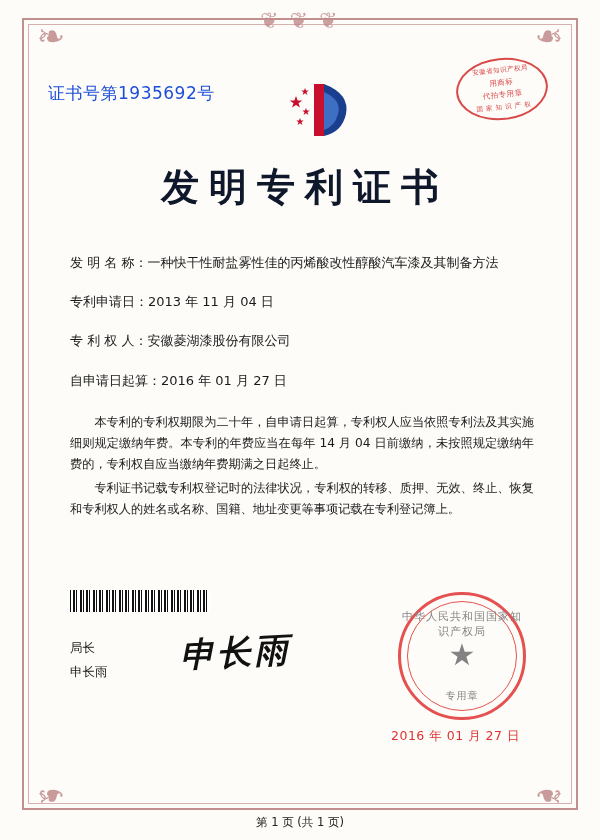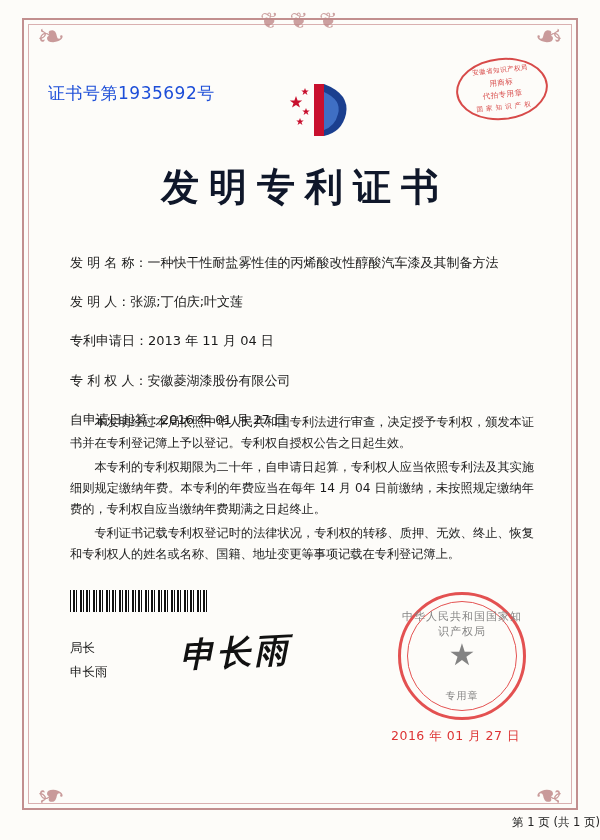--- a/index.html
+++ b/index.html
@@ -248,21 +248,21 @@
     font-size: 12.5px;
     color: #d33;
     letter-spacing: .5px;
   }
 
   .footer {
     position: absolute;
     left: 0;
     right: 0;
     bottom: 10px;
-    text-align: right;
+    text-align: center;
     font-size: 11.5px;
     color: #222;
   }
 </style>
 </head>
 <body>
 
 <div class="page">
 
   <div class="border-outer"></div>
@@ -299,35 +299,31 @@
       <div class="l l4">国 家 知 识 产 权</div>
     </div>
 
     <div class="title">发明专利证书</div>
 
     <div class="fields">
       <div class="field">
         <span class="lab">发 明 名 称：</span><span class="val">一种快干性耐盐雾性佳的丙烯酸改性醇酸汽车漆及其制备方法</span>
       </div>
       <div class="field">
-        <span class="lab">发 明 人：</span><span class="val">张源;丁伯庆;叶文莲</span>
-      </div>
-      <div class="field">
         <span class="lab">专利申请日：</span><span class="val">2013 年 11 月 04 日</span>
       </div>
       <div class="field">
         <span class="lab">专 利 权 人：</span><span class="val">安徽菱湖漆股份有限公司</span>
       </div>
       <div class="field">
         <span class="lab">自申请日起算：</span><span class="val">2016 年 01 月 27 日</span>
       </div>
     </div>
 
     <div class="body-text">
-      <p>本发明经过本局依照中华人民共和国专利法进行审查，决定授予专利权，颁发本证书并在专利登记簿上予以登记。专利权自授权公告之日起生效。</p>
       <p>本专利的专利权期限为二十年，自申请日起算，专利权人应当依照专利法及其实施细则规定缴纳年费。本专利的年费应当在每年 14 月 04 日前缴纳，未按照规定缴纳年费的，专利权自应当缴纳年费期满之日起终止。</p>
       <p>专利证书记载专利权登记时的法律状况，专利权的转移、质押、无效、终止、恢复和专利权人的姓名或名称、国籍、地址变更等事项记载在专利登记簿上。</p>
     </div>
 
     <div class="barcode"></div>
 
     <div class="sig-block">
       <div>局长</div>
       <div>申长雨</div>
     </div>

